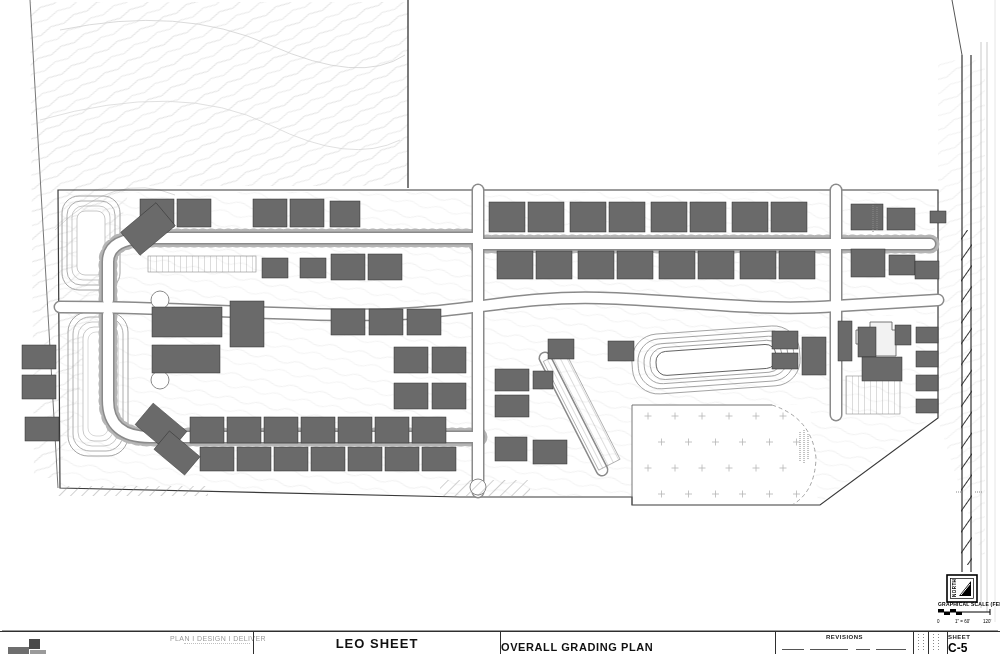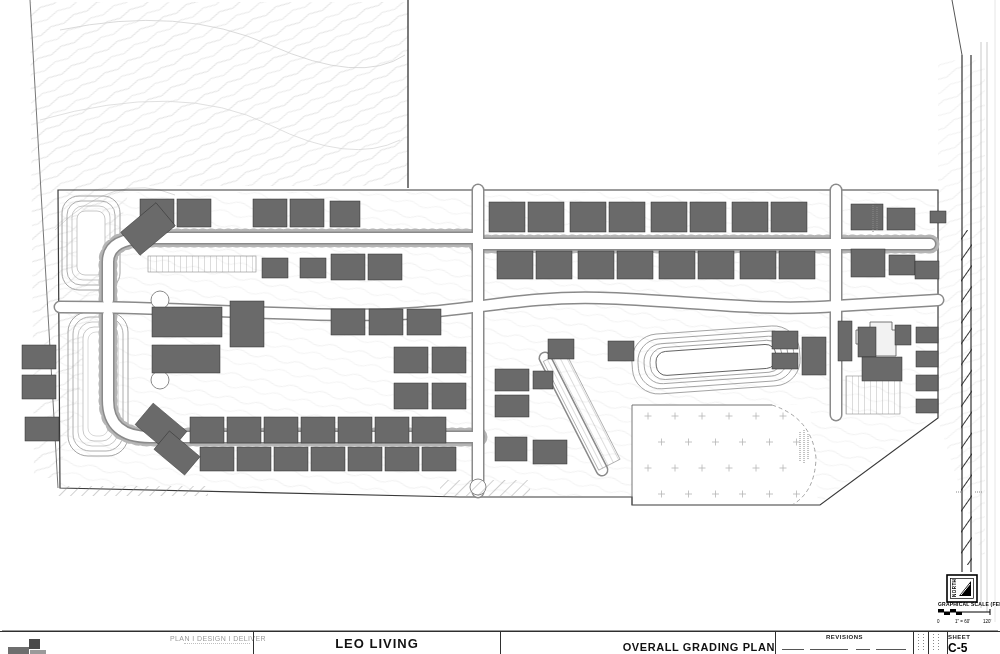--- a/index.html
+++ b/index.html
@@ -16,21 +16,21 @@
     display:flex;align-items:stretch;background:#fff;
   }
   .tb-cell{position:relative;box-sizing:border-box;}
   .tb-div{border-left:1px solid #2f2f2f;}
   #tb-blank{width:170px;}
   #tb-tagline{width:83px;padding-top:3px;text-align:right;}
   #tagline-text{font-size:7px;color:var(--text-gray,#9a9a9a);letter-spacing:.4px;white-space:nowrap;}
   #tagline-rule{margin-top:1px;margin-left:14px;border-top:1px dotted #c0c0c0;width:66px;height:0;}
   #tb-project{width:247px;display:flex;align-items:center;justify-content:center;}
   #project-name{font-size:13px;font-weight:bold;color:#111;letter-spacing:1px;}
-  #tb-sheettitle{width:275px;display:flex;align-items:flex-end;justify-content:flex-end;padding-bottom:1px;}
+  #tb-sheettitle{width:275px;display:flex;align-items:flex-end;justify-content:flex-start;padding-bottom:1px;}
   #sheet-title{font-size:11px;font-weight:bold;color:#111;letter-spacing:.6px;}
   #tb-revisions{width:138px;text-align:center;}
   #revisions-label{font-size:6px;font-weight:bold;color:#222;margin-top:2px;letter-spacing:.5px;}
   .rev-line{position:absolute;border-top:1px solid #555;height:0;}
   #tb-micro1{width:15px;} #tb-micro2{width:19px;}
   .micro-col{background:
      repeating-linear-gradient(0deg,#888 0 1px,transparent 1px 3px) 4px 2px/1px 16px no-repeat,
      repeating-linear-gradient(0deg,#888 0 1px,transparent 1px 3px) 9px 2px/1px 16px no-repeat;}
   #tb-sheet{flex:1;padding-left:0;}
   #sheet-label{font-size:6px;font-weight:bold;color:#222;margin-top:2px;letter-spacing:.5px;}
@@ -285,21 +285,21 @@
     </g>
   </svg>
 
   <div id="titlebar">
     <div id="tb-blank" class="tb-cell"></div>
     <div id="tb-tagline" class="tb-cell">
       <div id="tagline-text">PLAN I DESIGN I DELIVER</div>
       <div id="tagline-rule"></div>
     </div>
     <div id="tb-project" class="tb-cell tb-div">
-      <div id="project-name">LEO LIVING</div>
+      <div id="project-name">LEO SHEET</div>
     </div>
     <div id="tb-sheettitle" class="tb-cell tb-div">
       <div id="sheet-title">OVERALL GRADING PLAN</div>
     </div>
     <div id="tb-revisions" class="tb-cell tb-div">
       <div id="revisions-label">REVISIONS</div>
       <div class="rev-line" style="left:6px;top:17px;width:22px;"></div>
       <div class="rev-line" style="left:34px;top:17px;width:38px;"></div>
       <div class="rev-line" style="left:80px;top:17px;width:14px;"></div>
       <div class="rev-line" style="left:100px;top:17px;width:30px;"></div>

